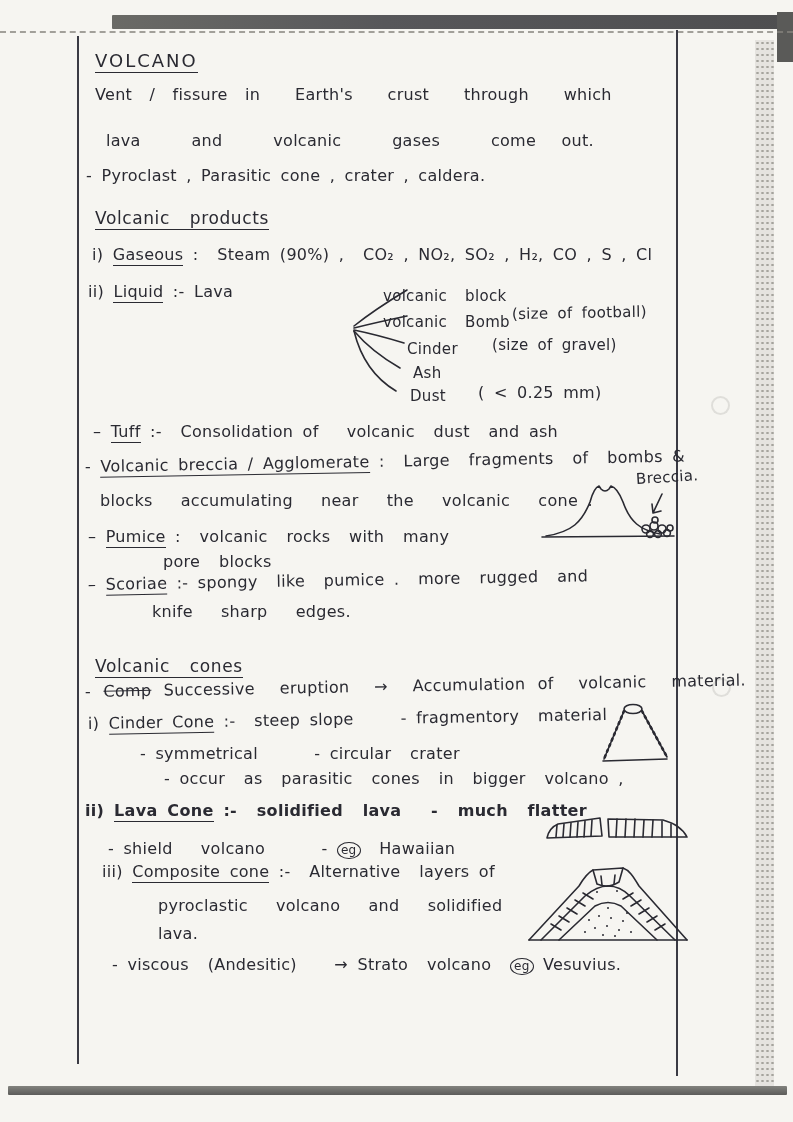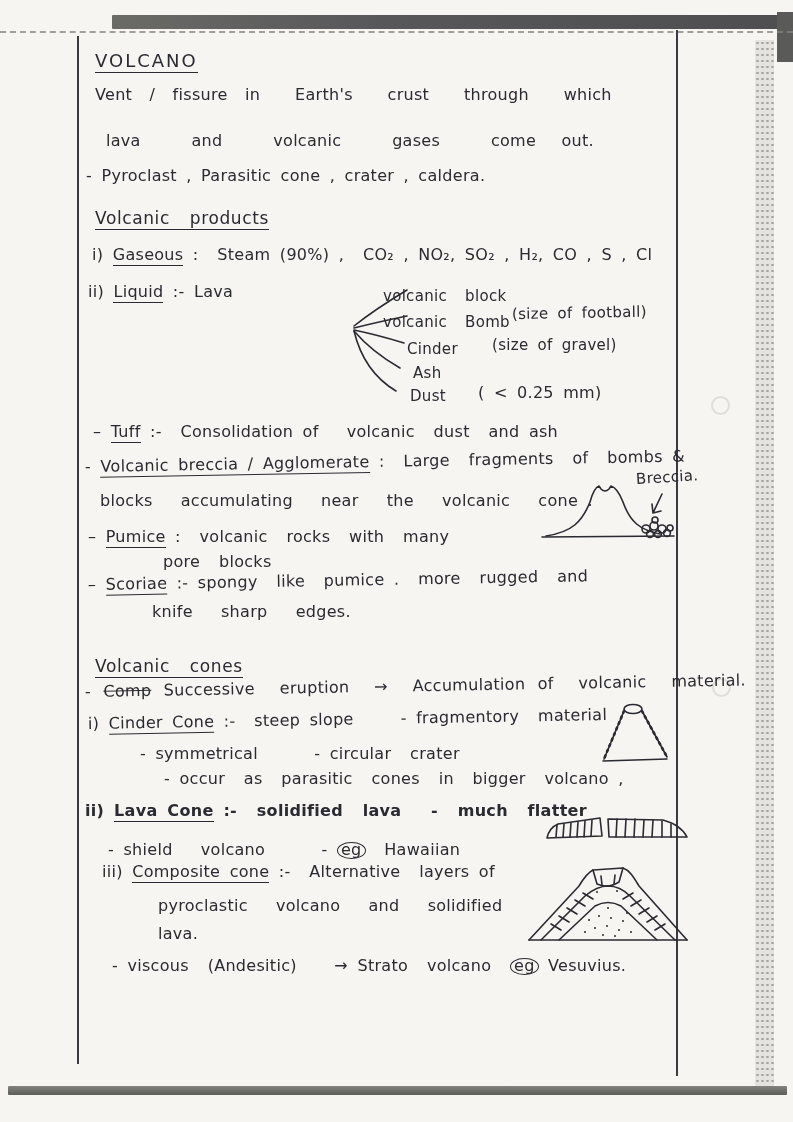--- a/index.html
+++ b/index.html
@@ -29,21 +29,21 @@
     word-spacing:4px; transform-origin:left center; }
   .sm  { font-size:15px; }
   .hd  { font-size:17px; letter-spacing:.6px; }
   .u   { border-bottom:1.6px solid #2a2a32; padding-bottom:1px; }
   .wsp { word-spacing:12px; }
   .wsp2{ word-spacing:20px; }
   .t1  { transform:rotate(-1deg); }
   .t3  { transform:rotate(-3.5deg); }
   .struck { text-decoration:line-through; }
   .eg { display:inline-block; border:1.5px solid #2a2a32; border-radius:50%;
-    padding:0 3px 1px 3px; font-size:16px; line-height:14px;margin-top:12px; }
+    padding:0 3px 1px 3px; font-size:12px; line-height:14px;margin-top:12px; }
   svg .ink { stroke:#2a2a32; fill:none; stroke-width:1.6; stroke-linecap:round; stroke-linejoin:round; }
   svg .ink2 { stroke:#2a2a32; fill:none; stroke-width:2.6; stroke-linecap:round; }
   svg .dot { fill:#2a2a32; stroke:none; }
 </style>
 </head>
 <body>
 
 <div class="sheet">
 
   <div class="top-bar"></div>

